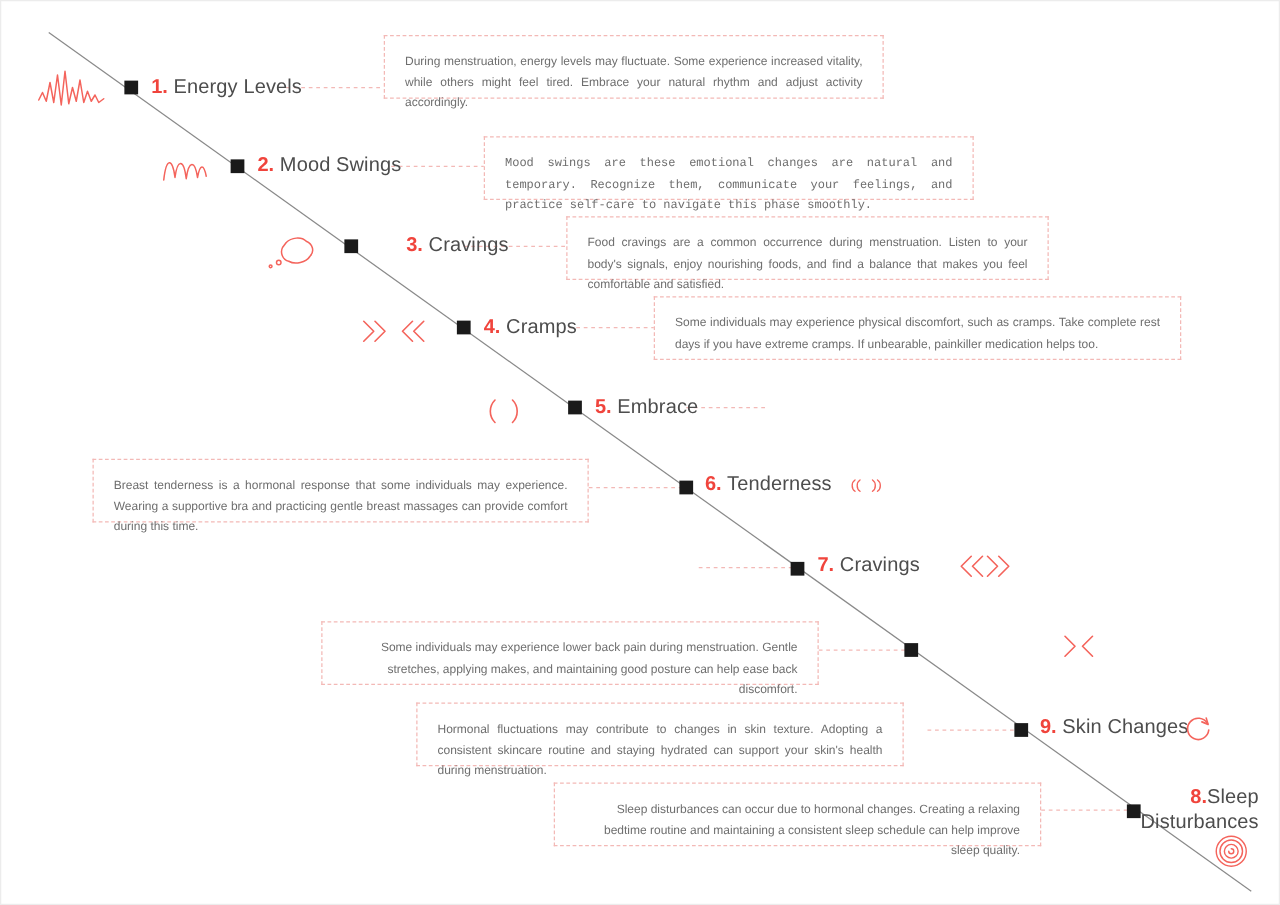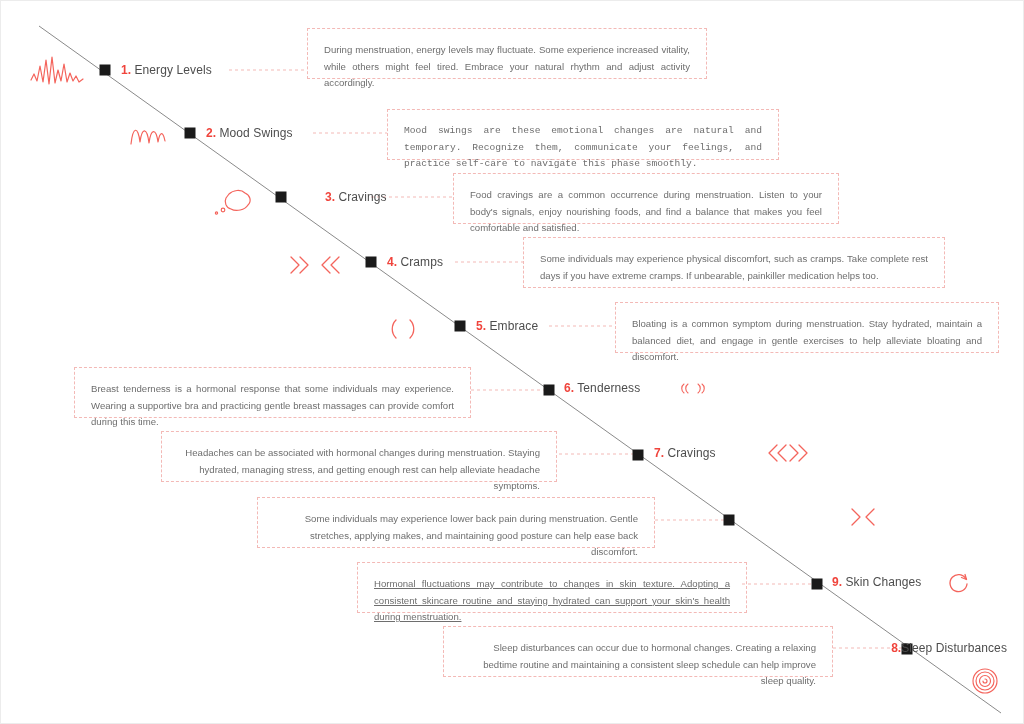--- a/index.html
+++ b/index.html
@@ -26,21 +26,21 @@
   .marker{
     position:absolute;
     width:11px; height:11px;
     background:#1a1a1a;
     transform:translate(-50%,-50%);
   }
   
   .step-label{
     position:absolute;
     white-space:nowrap;
-    font-size:12px;
+    font-size:16px;
     font-weight:300;
     color:#4a4a4a;
     letter-spacing:.1px;
     transform:translateY(-50%);
   }
   .step-label .num{
     color:#f0443c;
     font-weight:700;
     letter-spacing:0;
   }
@@ -168,29 +168,27 @@
   </div>
 
   <div class="desc" style="left:306px; top:27px; width:400px; height:51px;">During menstruation, energy levels may fluctuate. Some experience increased vitality, while others might feel tired. Embrace your natural rhythm and adjust activity accordingly.</div>
 
   <div class="desc" style="left:386px; top:108px; width:392px; height:51px;font-family:Liberation Mono, monospace;">Mood swings are these emotional changes are natural and temporary. Recognize them, communicate your feelings, and practice self-care to navigate this phase smoothly.</div>
 
   <div class="desc" style="left:452px; top:172px; width:386px; height:51px;">Food cravings are a common occurrence during menstruation. Listen to your body's signals, enjoy nourishing foods, and find a balance that makes you feel comfortable and satisfied.</div>
 
   <div class="desc" style="left:522px; top:236px; width:422px; height:51px;">Some individuals may experience physical discomfort, such as cramps. Take complete rest days if you have extreme cramps. If unbearable, painkiller medication helps too.</div>
 
-  <div class="desc" style="left:614px; top:301px; width:384px; height:51px;">Bloating is a common symptom during menstruation. Stay hydrated, maintain a balanced diet, and engage in gentle exercises to help alleviate bloating and discomfort.</div>
 
   <div class="desc" style="left:73px; top:366px; width:397px; height:51px;">Breast tenderness is a hormonal response that some individuals may experience. Wearing a supportive bra and practicing gentle breast massages can provide comfort during this time.</div>
 
-  <div class="desc ra" style="left:160px; top:430px; width:396px; height:51px;">Headaches can be associated with hormonal changes during menstruation. Staying hydrated, managing stress, and getting enough rest can help alleviate headache symptoms.</div>
 
   <div class="desc ra" style="left:256px; top:496px; width:398px; height:51px;">Some individuals may experience lower back pain during menstruation. Gentle stretches, applying makes, and maintaining good posture can help ease back discomfort.</div>
 
-  <div class="desc" style="left:356px; top:561px; width:390px; height:51px;text-decoration:underline;">Hormonal fluctuations may contribute to changes in skin texture. Adopting a consistent skincare routine and staying hydrated can support your skin's health during menstruation.</div>
+  <div class="desc" style="left:332px; top:561px; width:390px; height:51px;">Hormonal fluctuations may contribute to changes in skin texture. Adopting a consistent skincare routine and staying hydrated can support your skin's health during menstruation.</div>
 
   <div class="desc ra" style="left:442px; top:625px; width:390px; height:51px;">Sleep disturbances can occur due to hormonal changes. Creating a relaxing bedtime routine and maintaining a consistent sleep schedule can help improve sleep quality.</div>
 
   <div class="icon" style="left:57px; top:70px;">
     <svg width="56" height="34" viewBox="0 0 56 34" fill="none" stroke="#f4645c" stroke-width="1.2" stroke-linecap="round" stroke-linejoin="round">
       <path d="M1 26 L4 20 L7 27 L10 12 L13 28 L16 6 L19 30 L22 3 L25 29 L28 16 L31 27 L34 10 L37 28 L40 19 L43 27 L46 22 L49 28 L53 25"></path>
     </svg>
   </div>
 
   <div class="icon" style="left:147px; top:134px;">

